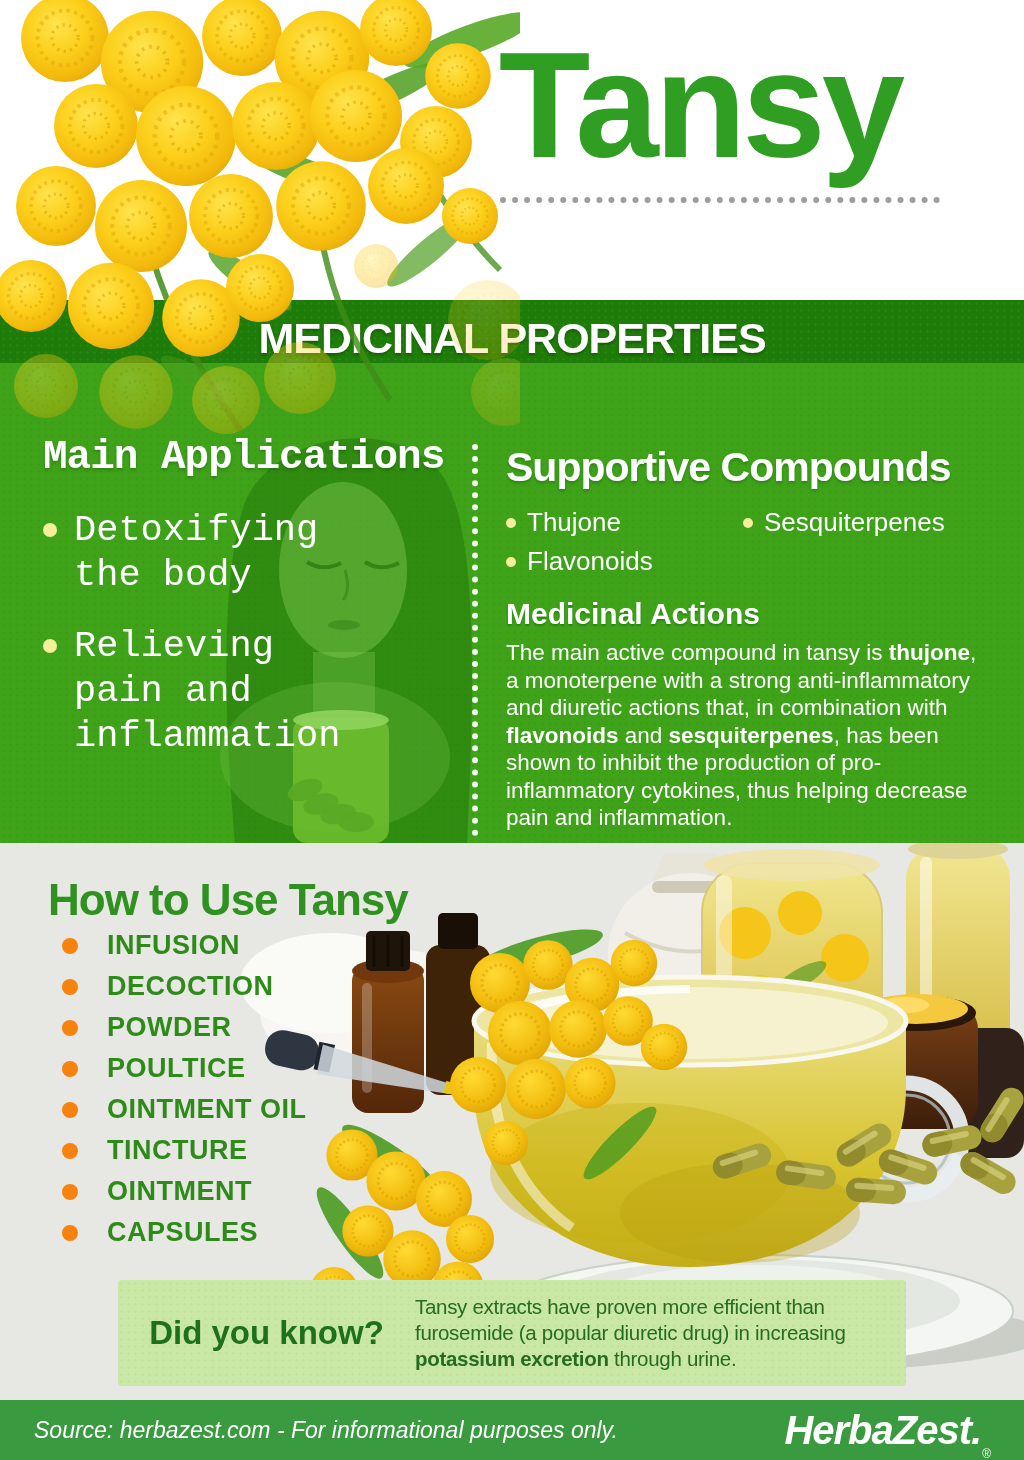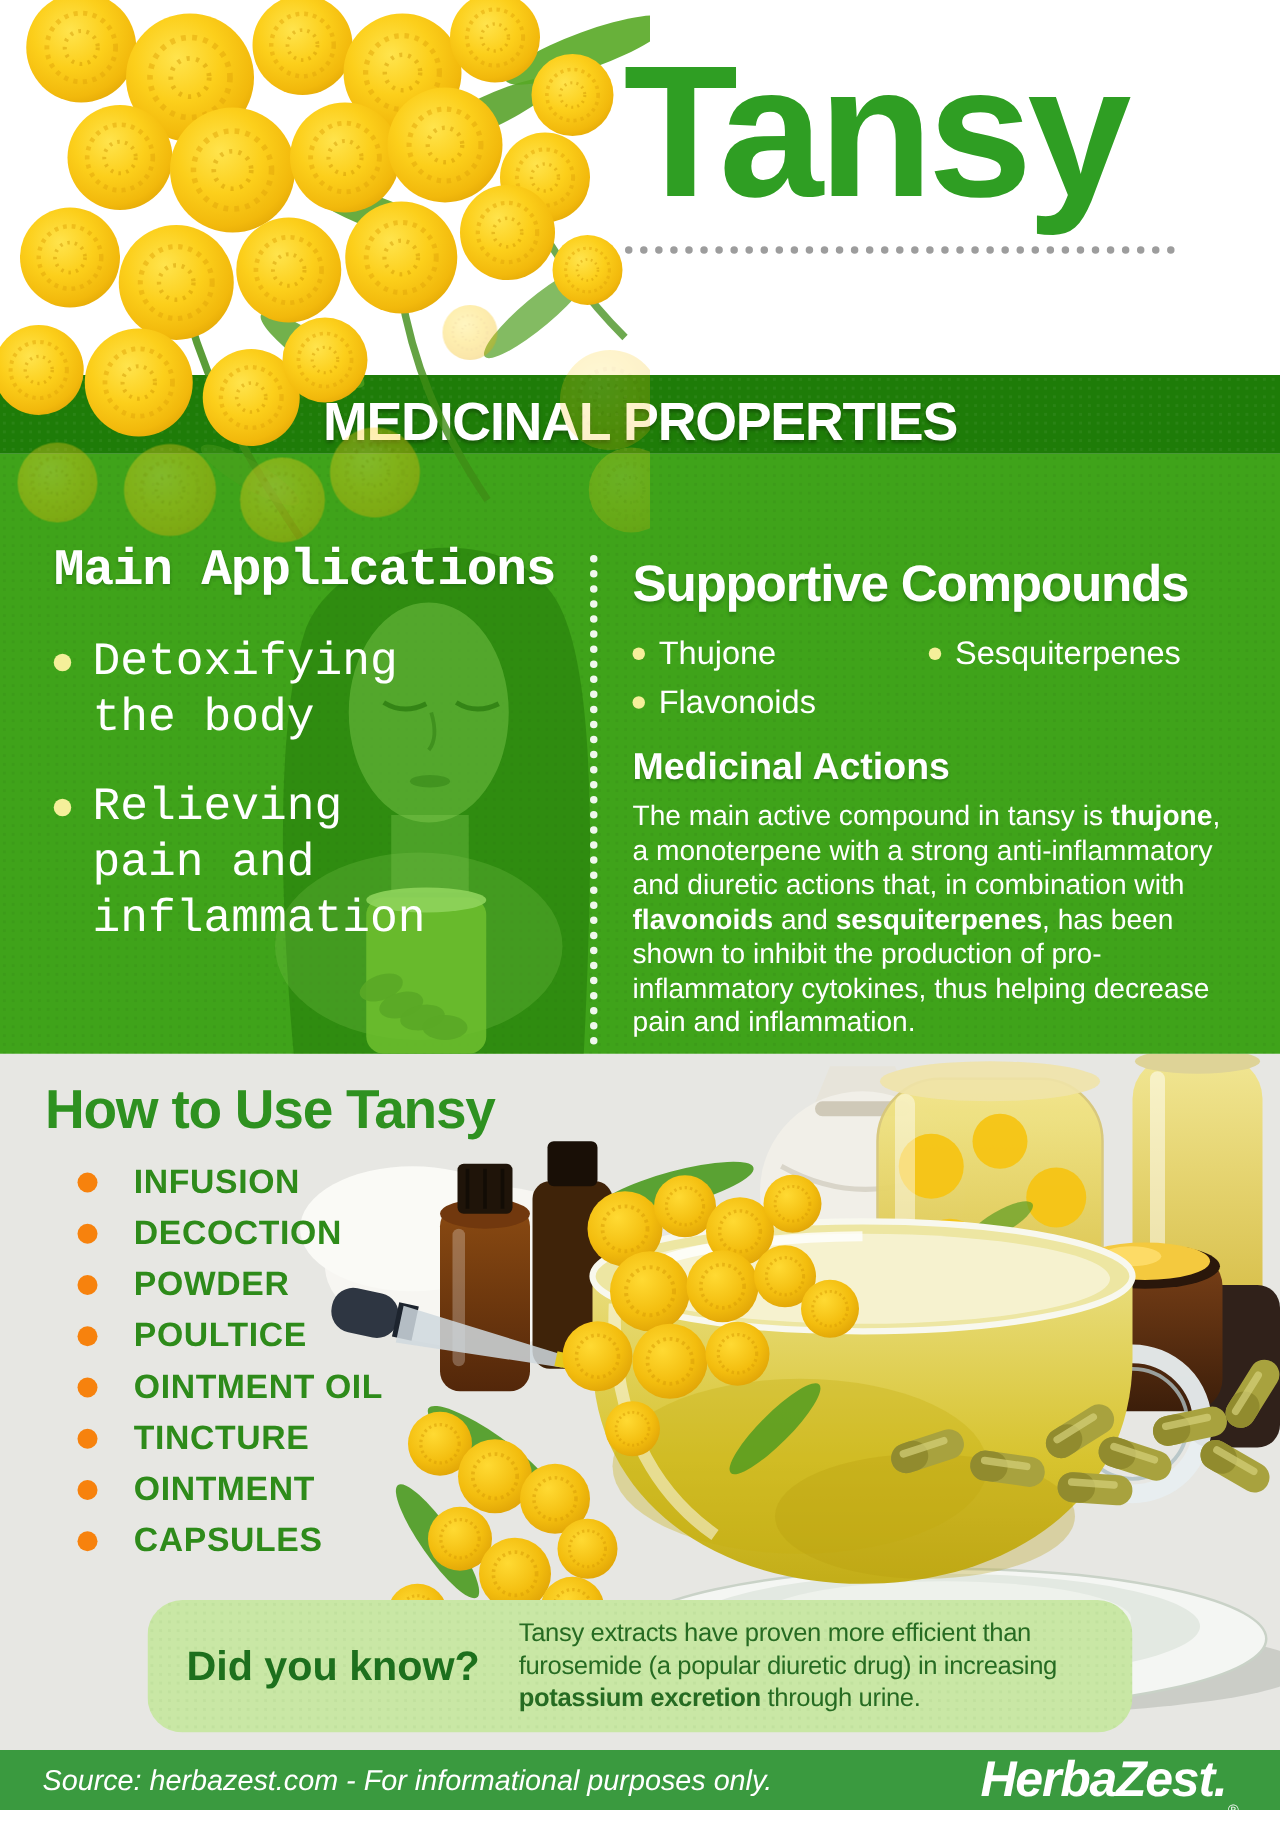--- a/index.html
+++ b/index.html
@@ -65,40 +65,40 @@
   }
   .compound-item{display:flex;align-items:center;gap:11px;font-size:26px;color:#ffffff;}
   .compound-item .dot{flex:none;width:10px;height:10px;border-radius:50%;background:#f5ef9a;}
   .actions-h3{margin:20px 0 0 0;font-size:30px;font-weight:800;color:#ffffff;text-shadow:0 2px 2px rgba(0,60,0,.3);}
   .actions-p{margin:8px 0 0 0;font-size:22.5px;line-height:27.5px;color:#ffffff;}
   .actions-p b{font-weight:800;}
   
   .gray-section{position:absolute;left:0;top:843px;width:1024px;height:557px;background:#e7e7e3;z-index:0;}
   .collage-svg{position:absolute;left:0;top:0;z-index:1;pointer-events:none;}
   .use-title{
-    position:absolute;left:36px;top:20px;z-index:2;margin:0;
+    position:absolute;left:36px;top:20px;z-index:2;margin:12px;
     font-size:44px;font-weight:800;letter-spacing:-1px;color:#2e9120;
   }
   .use-list{position:absolute;left:62px;top:82px;z-index:2;list-style:none;margin:0;padding:0;}
   .use-list li{height:41px;display:flex;align-items:center;gap:29px;}
   .use-list .dot{flex:none;width:16px;height:16px;border-radius:50%;background:#f7820d;}
   .use-list .txt{font-size:27px;font-weight:800;letter-spacing:.5px;color:#2e8b1a;}
   .dyk{
     position:absolute;left:118px;top:437px;width:788px;height:106px;z-index:3;
-    border-radius:28px;display:flex;align-items:center;
+    border-radius:4px;display:flex;align-items:center;
     background-color:#c9e7a5;
     background-image:radial-gradient(rgba(50,110,30,.05) 1.2px,transparent 1.3px);
     background-size:7px 7px;
   }
   .dyk-title{width:297px;text-align:center;font-size:33px;font-weight:800;color:#1d701d;}
   .dyk-text{width:466px;font-size:20.5px;line-height:26px;letter-spacing:-.3px;color:#266b22;}
   .dyk-text b{font-weight:800;}
   
   .footer{
-    position:absolute;left:0;top:1400px;width:1024px;height:48px;z-index:4;
+    position:absolute;left:0;top:1400px;width:1024px;height:60px;z-index:4;
     background:#3a9a3f;display:flex;align-items:center;justify-content:space-between;
     padding:0 34px;box-sizing:border-box;
   }
   .footer .source{font-style:italic;font-size:23px;color:#ffffff;}
   .footer .brand{font-size:40px;font-weight:bold;font-style:italic;letter-spacing:-1px;color:#ffffff;}
   .footer .reg{font-size:12px;color:#ffffff;vertical-align:bottom;position:relative;bottom:-8px;left:1px;font-style:normal;}
 </style>
 </head>
 <body>
 

